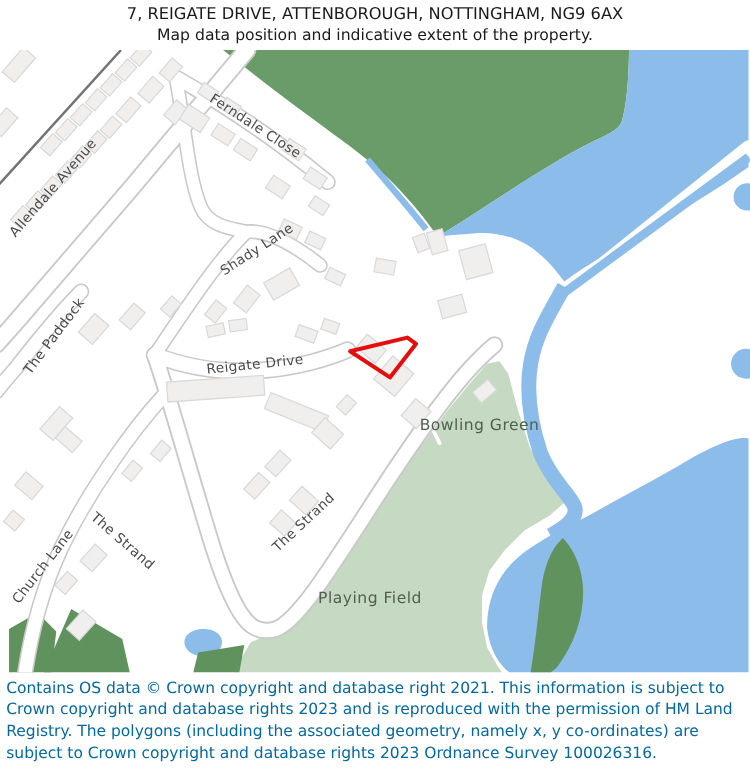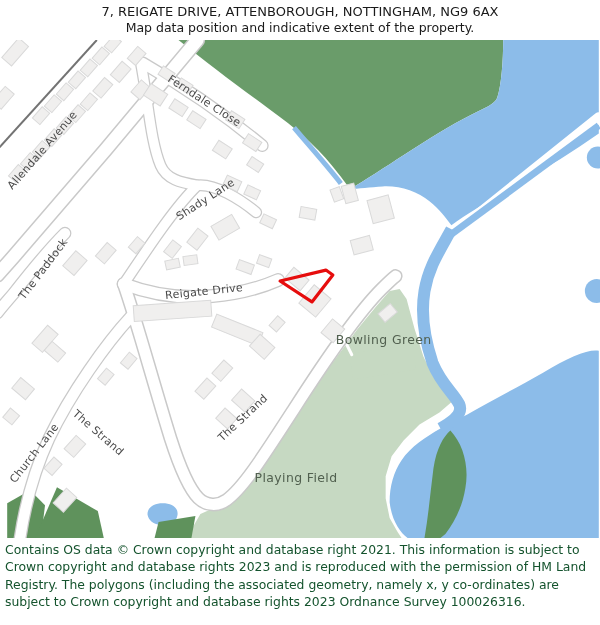--- a/index.html
+++ b/index.html
@@ -4,21 +4,21 @@
 <style>
   html,body{margin:0;padding:0;background:#fff;}
   .page{position:relative;width:600px;height:625px;background:#fff;overflow:hidden;
         font-family:"DejaVu Sans", sans-serif;}
   .hdr{width:600px;height:40px;text-align:center;color:#1a1a1a;border-radius:14px;}
   .hdr .l1{padding-top:4px;font-size:13px;line-height:16px;}
   .hdr .l2{font-size:12.5px;line-height:16px;}
   .mapwrap{width:600px;height:498px;}
   svg{display:block;}
   .ftr{box-sizing:border-box;width:600px;padding:3px 5px 0 5px;font-size:12.4px;
-       line-height:17.3px;color:#14532d;text-align:left;}
+       line-height:17.3px;color:#0369a1;text-align:left;}
   .forest{fill:#6a9c6a;stroke:none;}
   .water{fill:#8cbce9;stroke:none;}
   .wline{fill:none;stroke:#8cbce9;}
   .field{fill:#c6d9c2;stroke:none;}
   .trees{fill:#5f925c;stroke:none;}
   .bld{fill:#f0efee;stroke:#d9d9d9;stroke-width:1;}
   .case{fill:none;stroke:#c9c9c9;stroke-linecap:round;stroke-linejoin:round;}
   .road{fill:none;stroke:#ffffff;stroke-linecap:round;stroke-linejoin:round;}
   .rail{fill:none;stroke:#737373;stroke-width:2;}
   .stlbl{font-size:11px;fill:#4a4a4a;letter-spacing:.3px;text-anchor:middle;}

